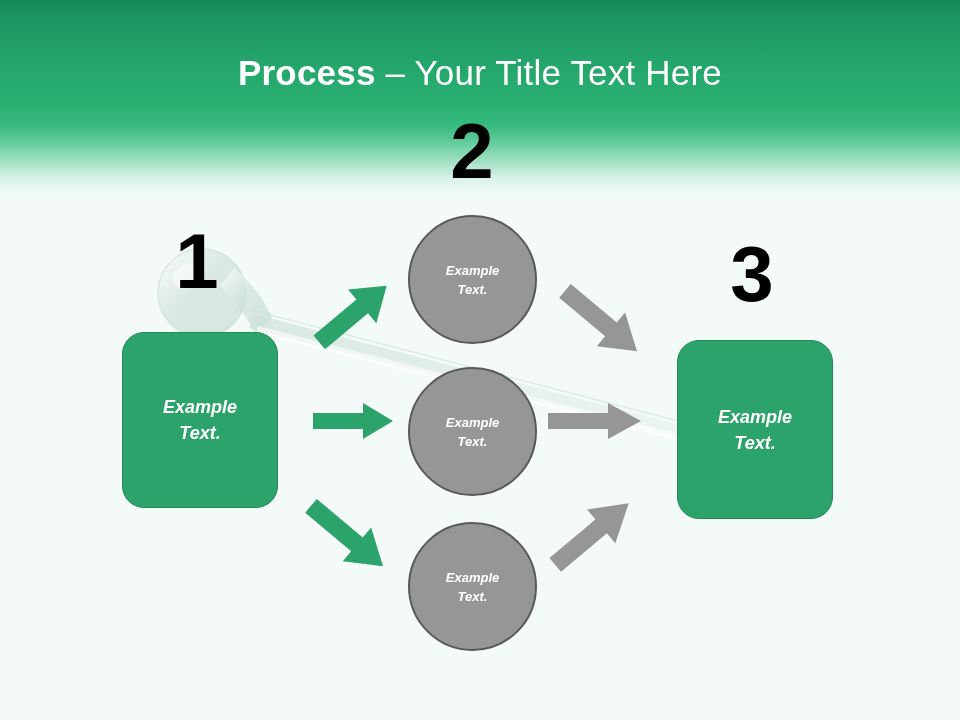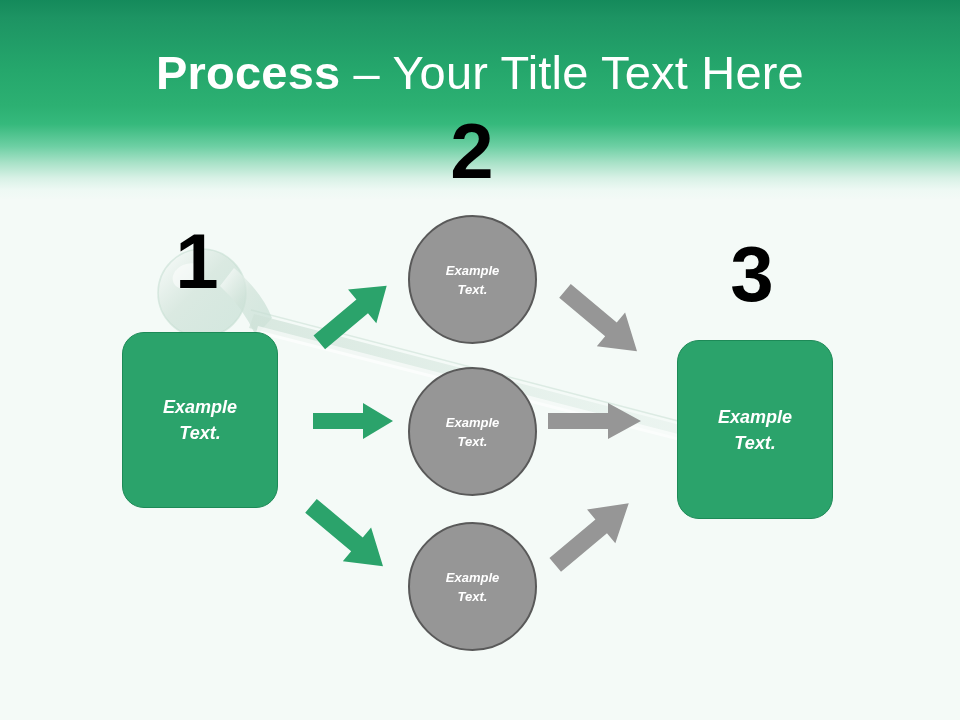--- a/index.html
+++ b/index.html
@@ -38,21 +38,21 @@
   }
 
   
   #title {
     position: absolute;
     left: 0;
     top: 51px;
     width: 960px;
     text-align: center;
     color: #ffffff;
-    font-size: 47px;
+    font-size: 35px;
     line-height: 44px;
     letter-spacing: 0.2px;
     white-space: nowrap;
   }
   #title .strong { font-weight: bold; }
   #title .light  { font-weight: normal; }
 
   
   #watermark {
     position: absolute;

